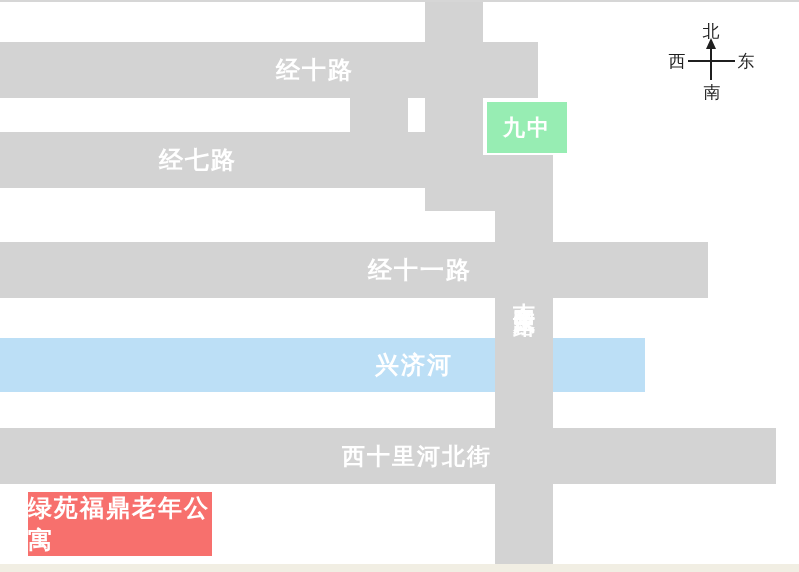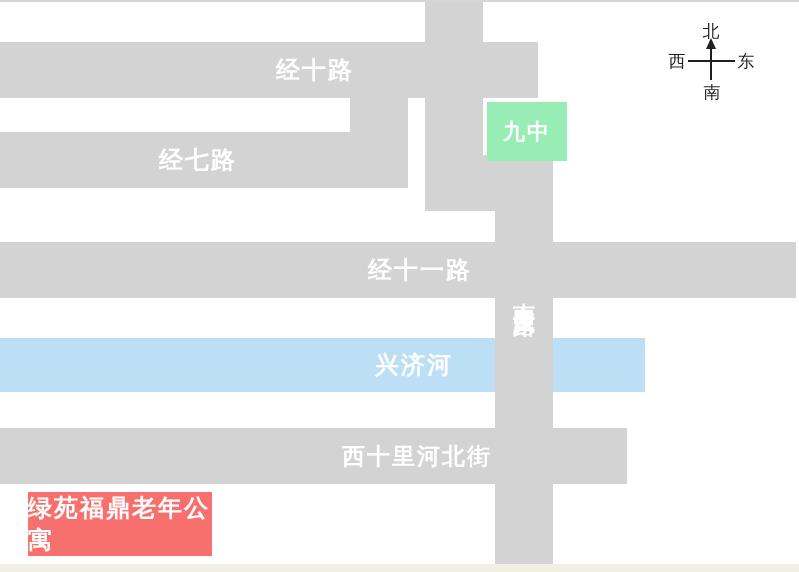--- a/index.html
+++ b/index.html
@@ -17,44 +17,44 @@
   .vlbl{
     position:absolute;left:50%;top:130px;transform:translateX(-50%);
     writing-mode:vertical-rl;text-orientation:upright;
     color:var(--label_text,#ffffff);font-weight:bold;font-size:22px;letter-spacing:3px;
     z-index:3;
   }
   .poi{
     position:absolute;display:flex;align-items:center;justify-content:center;
     color:var(--label_text,#ffffff);font-weight:bold;z-index:3;letter-spacing:2px;
   }
-  .poi-school{left:487px;top:102px;width:80px;height:59px;background:var(--school,#97edb3);font-size:22px;}
+  .poi-school{left:487px;top:102px;width:80px;height:51px;background:var(--school,#97edb3);font-size:22px;}
   .poi-apartment{left:28px;top:492px;width:184px;height:64px;background:var(--apartment,#f7706d);font-size:24px;}
   .compass{position:absolute;left:660px;top:14px;width:100px;height:96px;z-index:4;color:var(--compass_ink,#1f1f1f);font-size:17px;}
   .compass .pt{position:absolute;transform:translate(-50%,-50%);white-space:nowrap;}
   .c-north{left:51px;top:17px;}
   .c-south{left:52px;top:78px;}
   .c-west{left:17px;top:47px;}
   .c-east{left:86px;top:47px;}
   .c-vline{position:absolute;left:50px;top:34px;width:2px;height:32px;background:var(--compass_ink,#1f1f1f);}
   .c-arrow{position:absolute;left:46px;top:24px;width:0;height:0;
     border-left:5px solid transparent;border-right:5px solid transparent;
     border-bottom:11px solid var(--compass_ink,#1f1f1f);}
   .c-hline{position:absolute;left:28px;top:46px;width:47px;height:2px;background:var(--compass_ink,#1f1f1f);}
   .top-border{position:absolute;left:0;top:0;width:799px;height:2px;background:var(--top_border,#d6d6d6);z-index:5;}
   .bottom-strip{position:absolute;left:0;top:564px;width:799px;height:8px;background:var(--edge_strip,#f1eee3);z-index:5;}
   
   .r-jingshi{left:0;top:42px;width:538px;height:56px;}
   .r-topstub{left:425px;top:2px;width:58px;height:153px;}
-  .r-jingqi{left:0;top:132px;width:408px;height:56px;}
+  .r-jingqi{left:0;top:132px;width:408px;height:56px;padding-left:26px;}
   .r-jingqi-conn{left:350px;top:98px;width:58px;height:36px;}
   .r-junction{left:425px;top:155px;width:128px;height:56px;}
   .r-nanxin{left:495px;top:155px;width:58px;height:410px;}
-  .r-jingshiyi{left:0;top:242px;width:796px;height:56px;}
-  .r-xishilihe{left:0;top:428px;width:627px;height:56px;}
+  .r-jingshiyi{left:0;top:242px;width:708px;height:56px;}
+  .r-xishilihe{left:0;top:428px;width:776px;height:56px;}
 </style>
 </head>
 <body>
 
 <div class="map">
 
   <div class="top-border"></div>
 
   <div class="river">
     <span class="lbl" style="left:414px;">兴济河</span>

